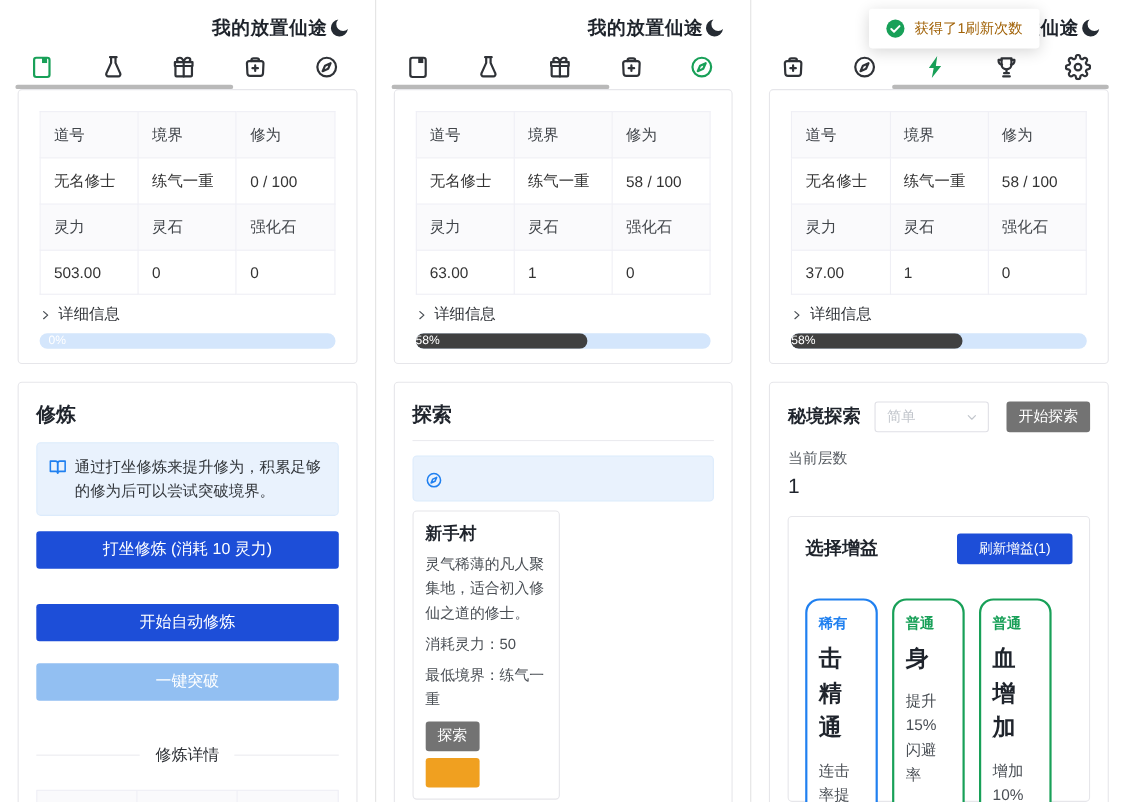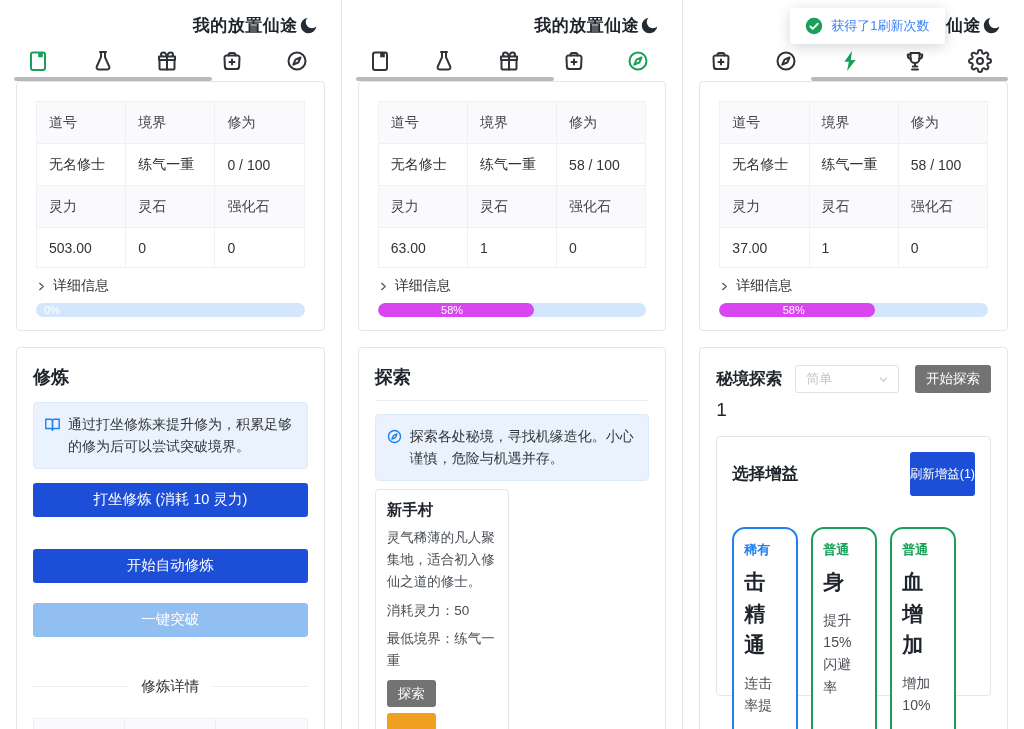--- a/index.html
+++ b/index.html
@@ -31,22 +31,22 @@
 
   
   .stats-card { padding:19px 19px 13px 19px; }
   table.stats { width:100%; border-collapse:collapse; font-size:14px; table-layout:fixed; }
   .stats th, .stats td { border:1px solid #efeff5; padding:11.5px 12px; text-align:left; font-weight:400; }
   .stats th { background:#fafafc; color:#42464b; }
   .stats td { color:#333; }
   .details-toggle { display:flex; align-items:center; gap:6px; margin-top:9px; font-size:14px; color:#2f3237; cursor:pointer; }
   .details-toggle svg { width:11px; height:11px; color:#4a4f55; }
   .progress { margin-top:8px; height:14px; border-radius:7px; background:#d4e6fc; overflow:hidden; font-size:11px; }
-  .progress .fill { height:100%; border-radius:7px; background:#d946ef; color:#fff;
-    display:flex; align-items:center; justify-content:center; padding-right:7px; }
+  .progress .fill { height:100%; border-radius:7px; background:#404040; color:#fff;
+    display:flex; align-items:center; justify-content:flex-start; padding-right:7px; }
   .fill.w58 { width:58%; }
   .fill.w0 { width:100%; background:transparent; justify-content:flex-start; padding-left:8px; color:#fff; }
 
   
   .section-card { margin-top:16px; padding:17px 16px; height:420px; }
   .sec-title { font-size:18px; font-weight:700; color:#1f242c; }
 
   .alert { margin-top:13px; background:#e9f2fd; border:1px solid #dcebfc; border-radius:4px;
     padding:10px 10px; display:flex; gap:7px; font-size:14px; line-height:1.6; color:#33373c; }
   .alert .aicon { flex:none; width:17px; height:17px; margin-top:3px; color:#2080f0; }
@@ -80,35 +80,35 @@
   .sr-title { font-size:16.5px; font-weight:700; color:#1f242c; }
   .select { width:104px; height:28px; margin-left:13px; border:1px solid #e0e0e6; border-radius:3px; background:#fff;
     display:flex; align-items:center; justify-content:space-between; padding:0 8px 0 10px; color:#c2c6cc; font-size:13px; cursor:pointer; }
   .select svg { width:13px; height:13px; color:#c2c6cc; }
   .btn-start { margin-left:auto; width:76px; height:28px; font-size:13.5px; }
   .floor-label { margin-top:15px; font-size:13.5px; color:#565b61; }
   .floor-value { margin-top:6px; font-size:19px; color:#1f242c; }
   .buff-panel { margin-top:15px; border:1px solid #e6e6ea; border-radius:4px; padding:15px; height:260px; }
   .buff-head { display:flex; justify-content:space-between; align-items:center; }
   .buff-title { font-size:16.5px; font-weight:700; color:#1f242c; }
-  .btn-refresh { height:44px; padding:0 0; font-size:12.5px; }
+  .btn-refresh { height:28px; padding:0 20px; font-size:12.5px; }
   .buff-row { display:flex; gap:13px; margin-top:31px; }
   .buff-card { width:66px; border:2px solid; border-radius:13px; padding:12px 10px; height:230px; background:#fff; cursor:pointer; }
   .buff-card.rare { border-color:#2080f0; }
   .buff-card.common { border-color:#18a058; }
   .buff-tag { font-size:13px; font-weight:700; }
   .rare .buff-tag { color:#2080f0; }
   .common .buff-tag { color:#18a058; }
   .buff-name { margin-top:7px; width:34px; font-size:21px; font-weight:700; color:#1f242c; line-height:1.5; word-break:break-all; }
   .buff-desc { margin-top:11px; width:34px; font-size:14px; line-height:1.6; color:#4a4f55; word-break:break-all; }
 
   
   .toast { position:absolute; top:8px; left:107px; z-index:5; background:#fff; border-radius:3px;
     box-shadow:0 3px 14px rgba(0,0,0,.16); padding:9px 15px; display:flex; align-items:center; gap:8px;
-    font-size:13px; color:#3b82f6; white-space:nowrap; }
+    font-size:13px; color:#a16207; white-space:nowrap; }
   .toast svg { width:18px; height:18px; flex:none; }
 </style>
 </head>
 <body>
 
 <svg width="0" height="0" style="position:absolute">
   <defs>
     <symbol id="i-journal" viewBox="0 0 24 24">
         <g fill="none" stroke="currentColor" stroke-width="2">
           <rect x="5" y="3.5" width="14" height="17.5" rx="2"></rect>
@@ -347,21 +347,20 @@
         </div>
       </div>
 
       <div class="card section-card">
         <div class="sec-title">探索</div>
         <div class="hr"></div>
         <div class="alert">
           <svg class="aicon">
               <use href="#i-compass"></use>
             </svg>
-          <span>探索各处秘境，寻找机缘造化。小心谨慎，危险与机遇并存。</span>
         </div>
         <div class="card loc-card">
           <div class="loc-name">新手村</div>
           <div class="loc-desc">灵气稀薄的凡人聚集地，适合初入修仙之道的修士。</div>
           <div class="loc-line">消耗灵力：50</div>
           <div class="loc-line">最低境界：练气一重</div>
           <div class="btn btn-sm bg-green-lite">探索</div>
           <div class="btn btn-sm orange bg-orange"></div>
         </div>
       </div>
@@ -452,20 +451,21 @@
         <div class="sr-row">
           <div class="sr-title">秘境探索</div>
           <div class="select">
             <span>简单</span>
             <svg>
                 <use href="#i-chev-down"></use>
               </svg>
           </div>
           <div class="btn btn-start bg-green-lite">开始探索</div>
         </div>
+        <div class="floor-label">当前层数</div>
         <div class="floor-value">1</div>
 
         <div class="buff-panel">
           <div class="buff-head">
             <div class="buff-title">选择增益</div>
             <div class="btn btn-refresh bg-green">刷新增益(1)</div>
           </div>
           <div class="buff-row">
             <div class="buff-card rare">
               <div class="buff-tag">稀有</div>

